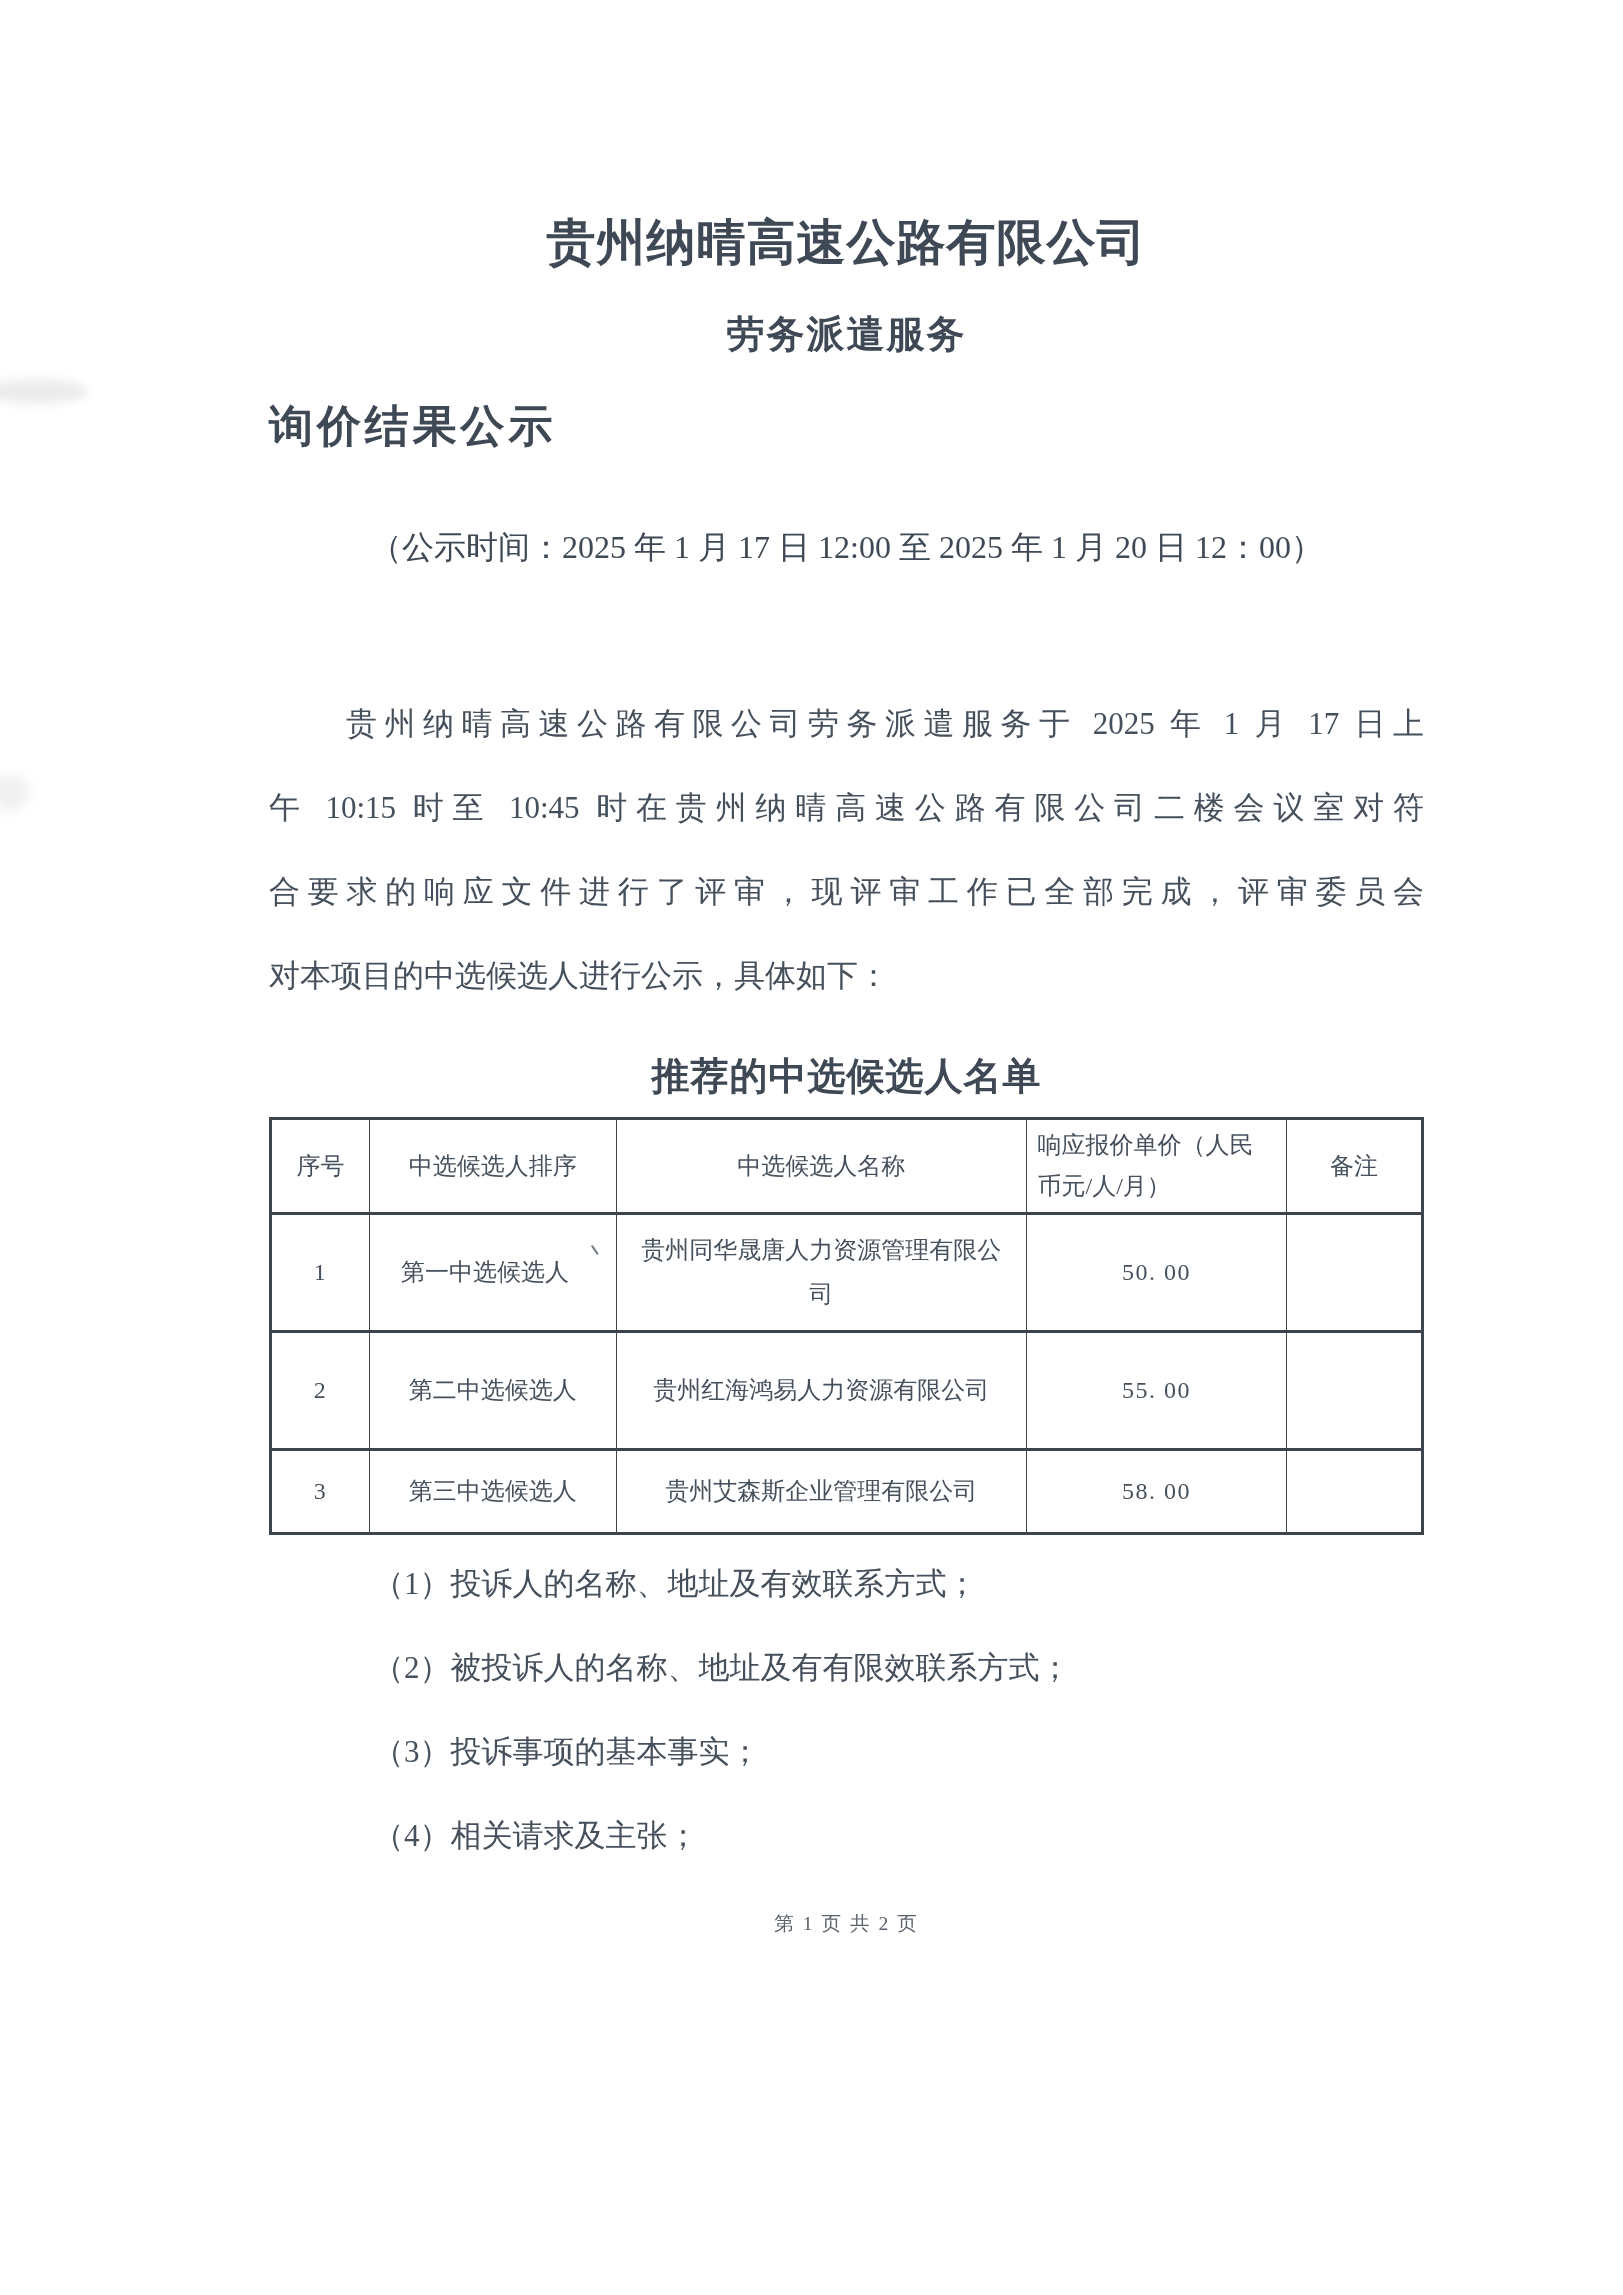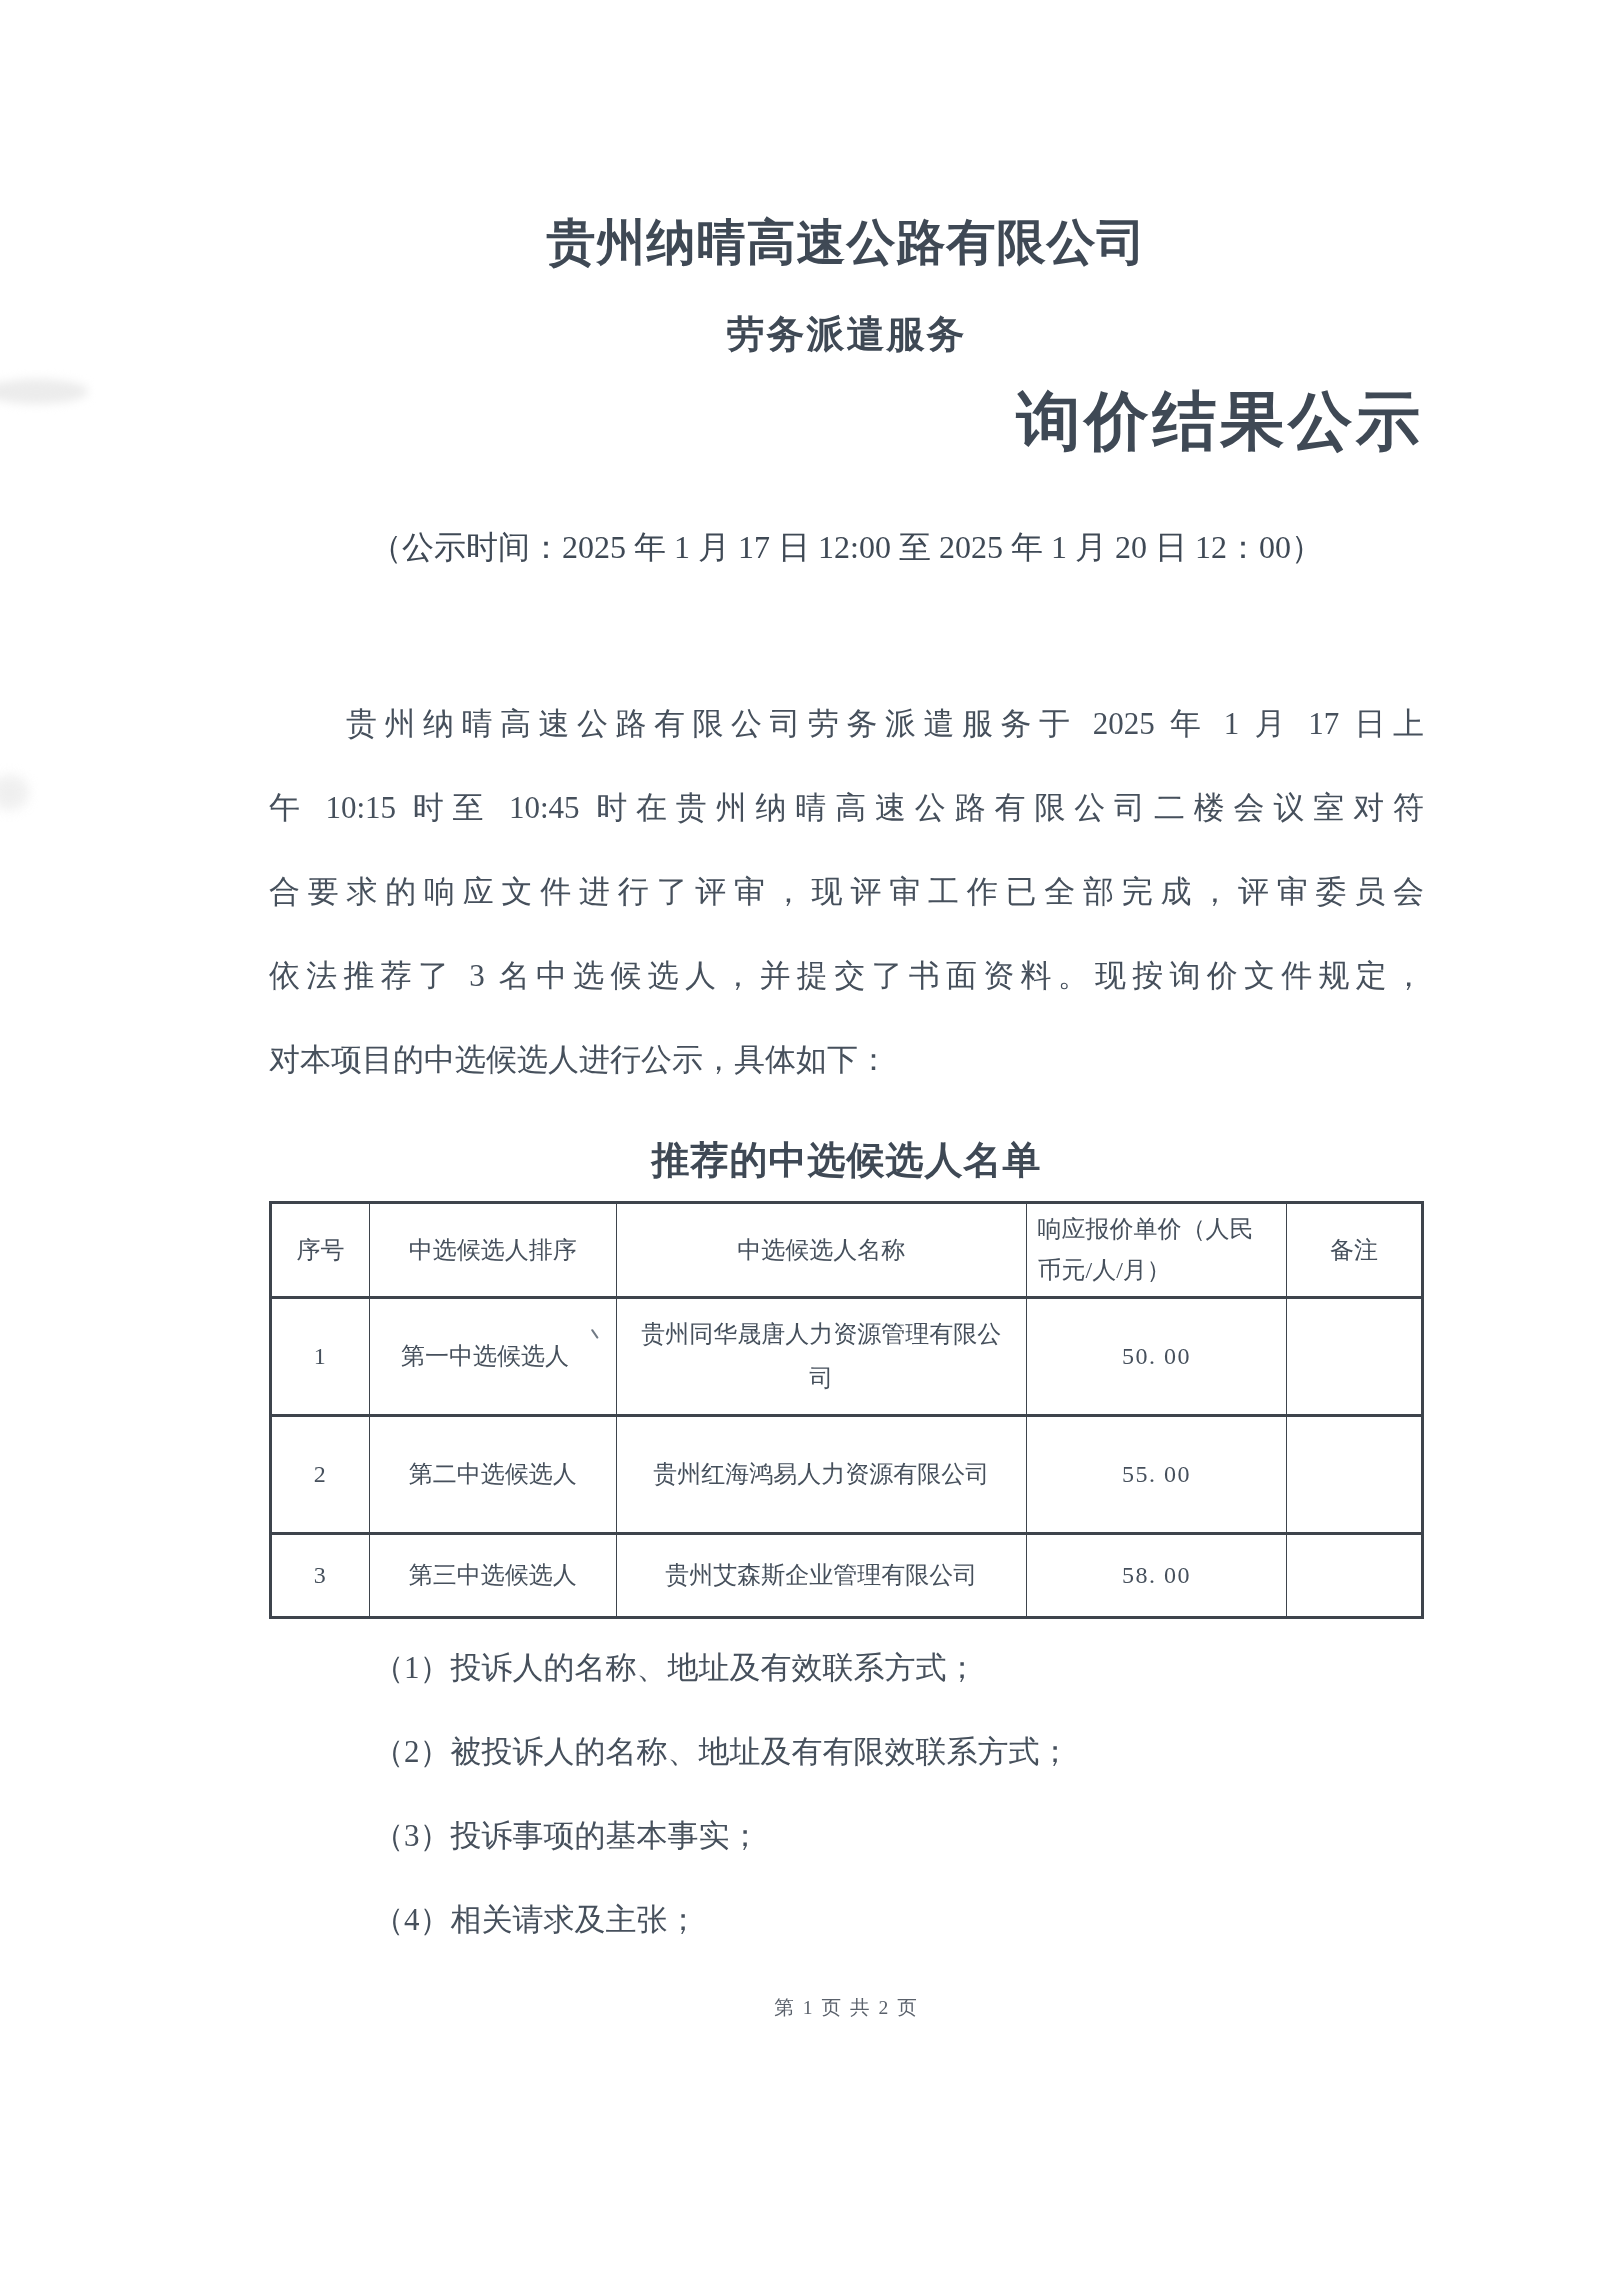--- a/index.html
+++ b/index.html
@@ -25,24 +25,23 @@
   .title-main{
     font-size:49px;line-height:75px;font-weight:bold;
     text-align:center;color:var(--ink-strong);letter-spacing:1px;
   }
   .title-sub{
     font-size:38px;line-height:75px;font-weight:bold;
     text-align:center;color:var(--ink-strong);letter-spacing:2px;
     margin-top:16.7px;
   }
   .title-result{
-    font-size:64px;line-height:79px;font-weight:bold;
-    text-align:right;color:var(--ink-strong);letter-spacing:3.9px;
+    font-size:44px;line-height:79px;font-weight:bold;
+    text-align:left;color:var(--ink-strong);letter-spacing:3.9px;
     margin-top:15.7px;
-    font-family:Liberation Mono, monospace;
   }
   .notice-time{
     margin-top:57px;
     font-size:32px;line-height:49px;font-weight:normal;
     text-align:center;color:var(--ink-strong);
   }
   
   .para{margin-top:110px;font-size:31px;color:var(--ink);}
   .para .line{line-height:84px;white-space:nowrap;}
   .para .line.full{white-space:normal;text-align:justify;text-align-last:justify;}
@@ -113,21 +112,20 @@
       <div class="title-sub">劳务派遣服务</div>
       <div class="title-result">询价结果公示</div>
     </div>
 
     <div class="notice-time">（公示时间：2025 年 1 月 17 日 12:00 至 2025 年 1 月 20 日 12：00）</div>
 
     <div class="para para1">
       <div class="line full indent">贵州纳晴高速公路有限公司劳务派遣服务于 2025 年 1 月 17 日上</div>
       <div class="line full">午 10:15 时至 10:45 时在贵州纳晴高速公路有限公司二楼会议室对符</div>
       <div class="line full">合要求的响应文件进行了评审，现评审工作已全部完成，评审委员会</div>
-      <div class="line full">依法推荐了 3 名中选候选人，并提交了书面资料。现按询价文件规定，</div>
       <div class="line">对本项目的中选候选人进行公示，具体如下：</div>
     </div>
 
     <div class="table-title">推荐的中选候选人名单</div>
 
     <table class="result-table">
       <colgroup>
         <col style="width:8.6%">
         <col style="width:21.4%">
         <col style="width:35.6%">

